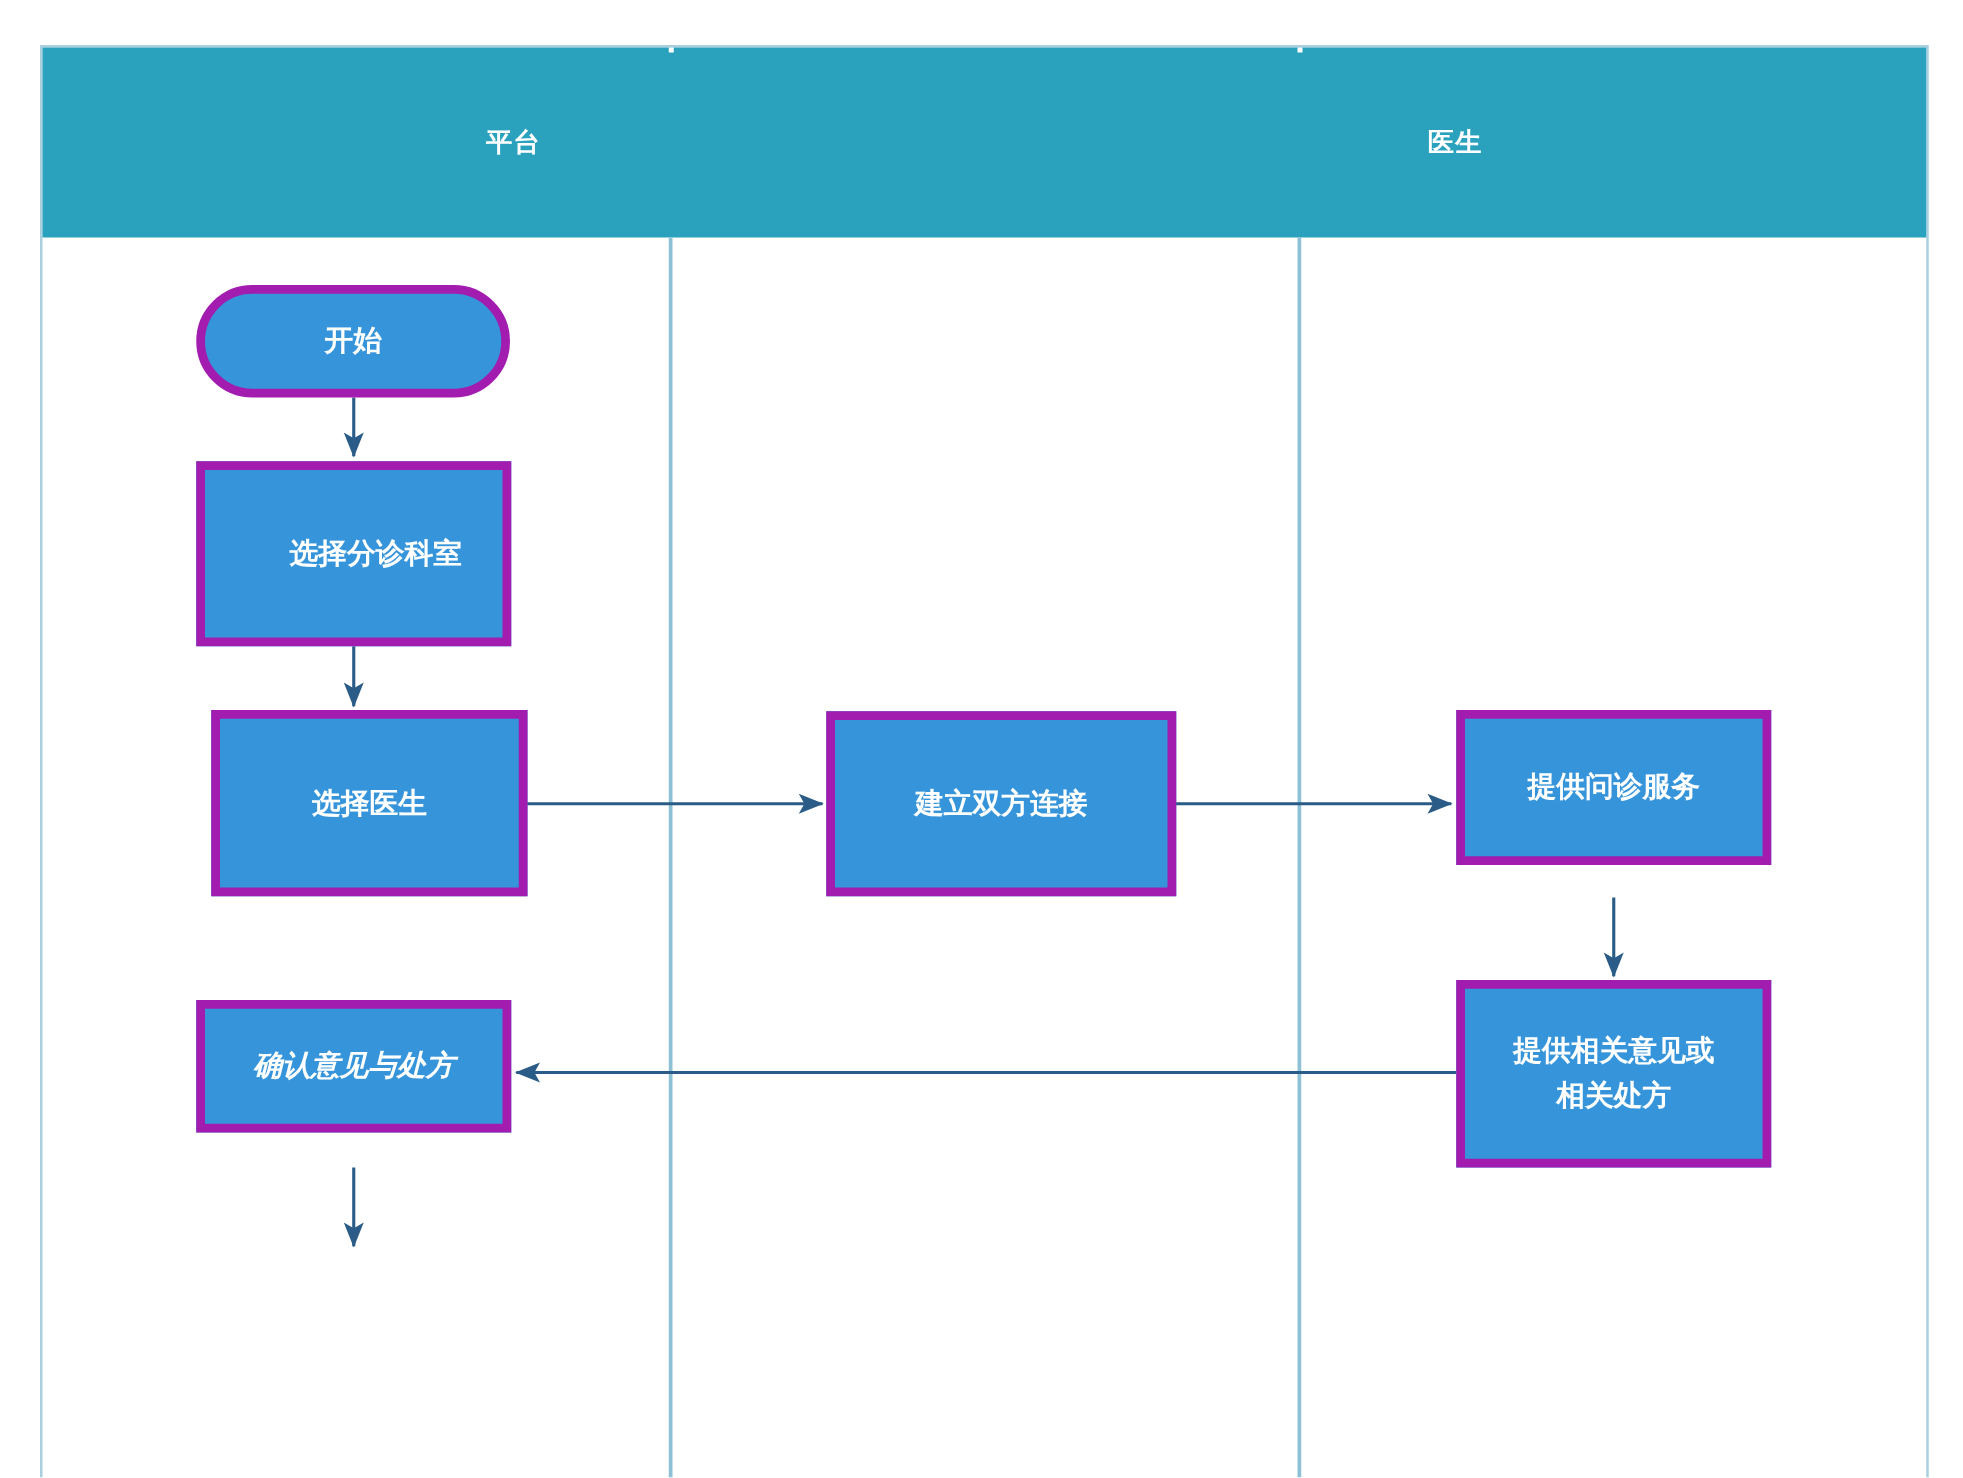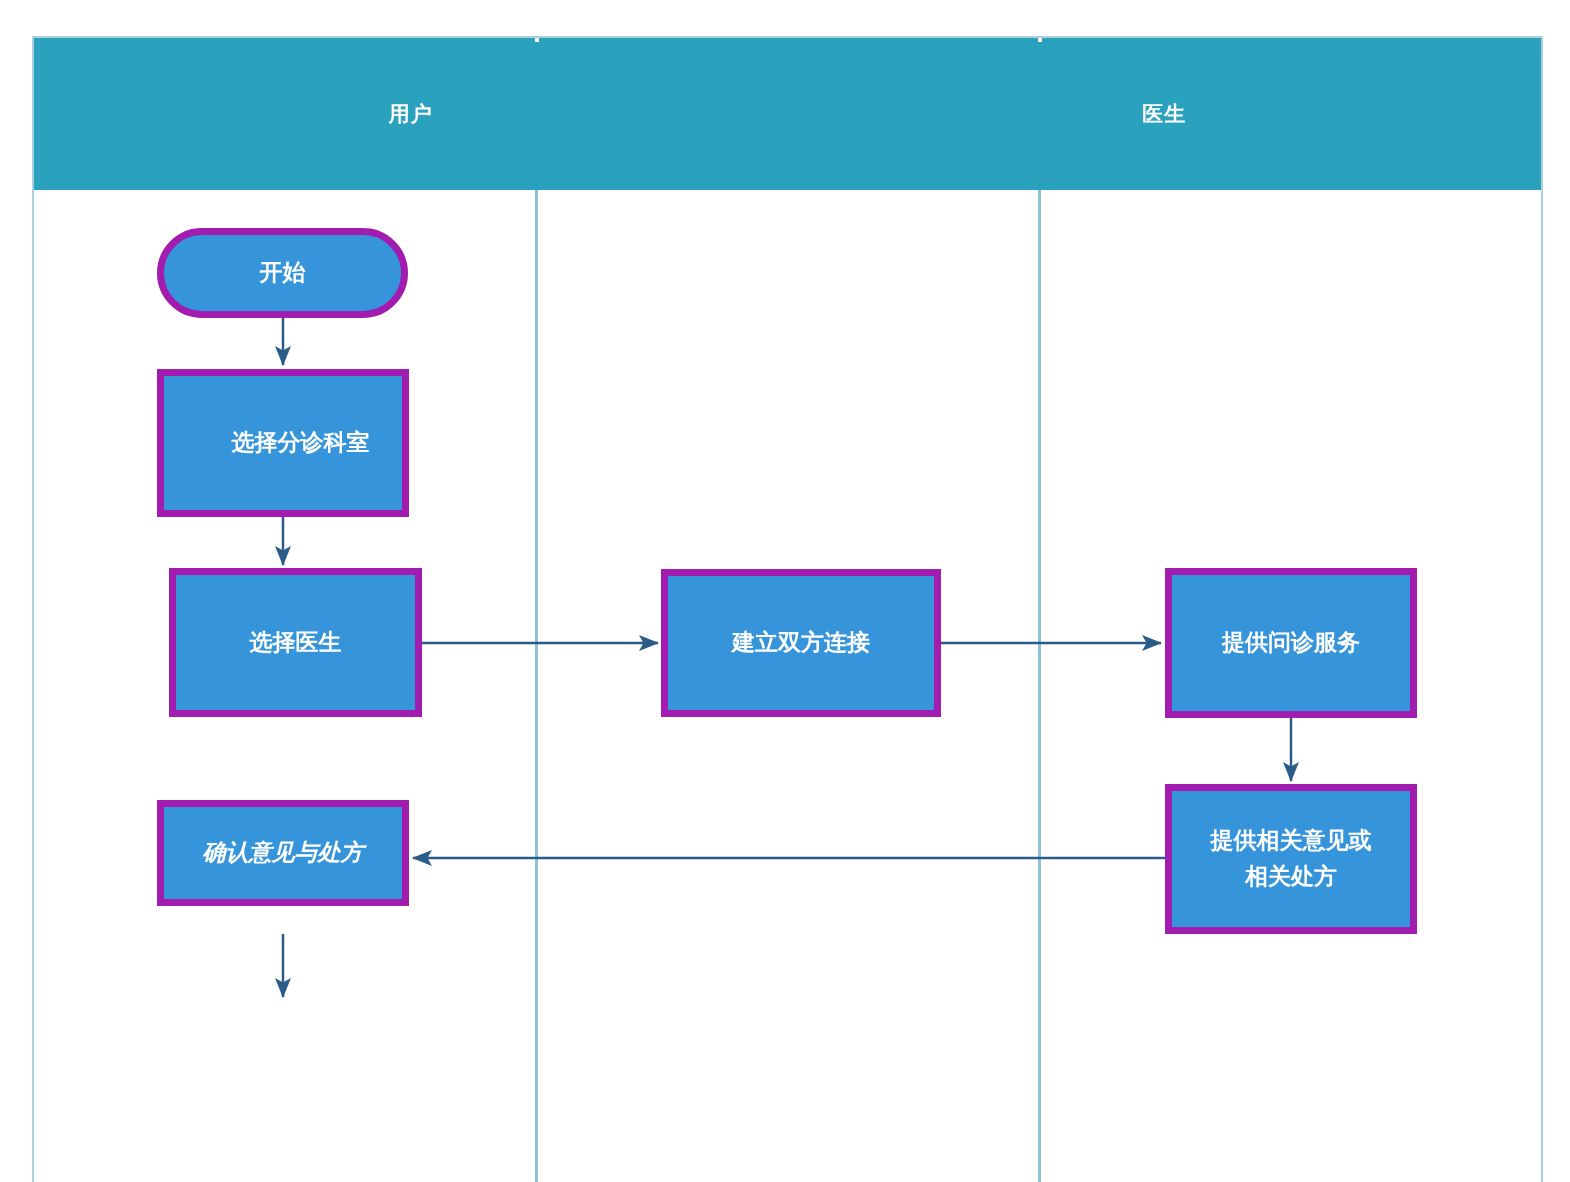--- a/index.html
+++ b/index.html
@@ -78,21 +78,21 @@
     font-weight: 700;
     text-align: center;
   }
   .node-label { white-space: pre-line; line-height: 1.55; }
   .terminator { border-radius: 46px; }
 
   .n-start   { left: 157px;  top: 228px;  width: 251px; height: 90px;  }
   .n-dept    { left: 157px;  top: 369px;  width: 252px; height: 148px; padding-left: 35px; }
   .n-doctor  { left: 157px;  top: 568px;  width: 253px; height: 149px; margin-left: 12px; }
   .n-connect { left: 661px;  top: 569px;  width: 280px; height: 148px; }
-  .n-consult { left: 1165px; top: 568px;  width: 252px; height: 150px; }
+  .n-consult { left: 1165px; top: 568px;  width: 252px; height: 124px; }
   .n-advice  { left: 1165px; top: 784px;  width: 252px; height: 150px; }
   .n-confirm { left: 157px;  top: 800px;  width: 252px; height: 106px; font-style: italic; }
   .n-end     { left: 157px;  top: 1000px; width: 253px; height: 87px;  }
 
   
   .connectors {
     position: absolute;
     left: 0; top: 0;
     width: 1570px;
     height: 1182px;
@@ -106,21 +106,21 @@
 </style>
 </head>
 <body>
 
 <div class="canvas">
 
   <div class="frame">
 
     <div class="lane-headers">
       <div class="lane-header">
-        <span>用户</span>
+        <span>平台</span>
       </div>
       <div class="lane-header">
         <span>医生</span>
       </div>
     </div>
 
     <div class="lane-notch notch-1"></div>
     <div class="lane-notch notch-2"></div>
 
     <div class="lane-separator sep-1"></div>

